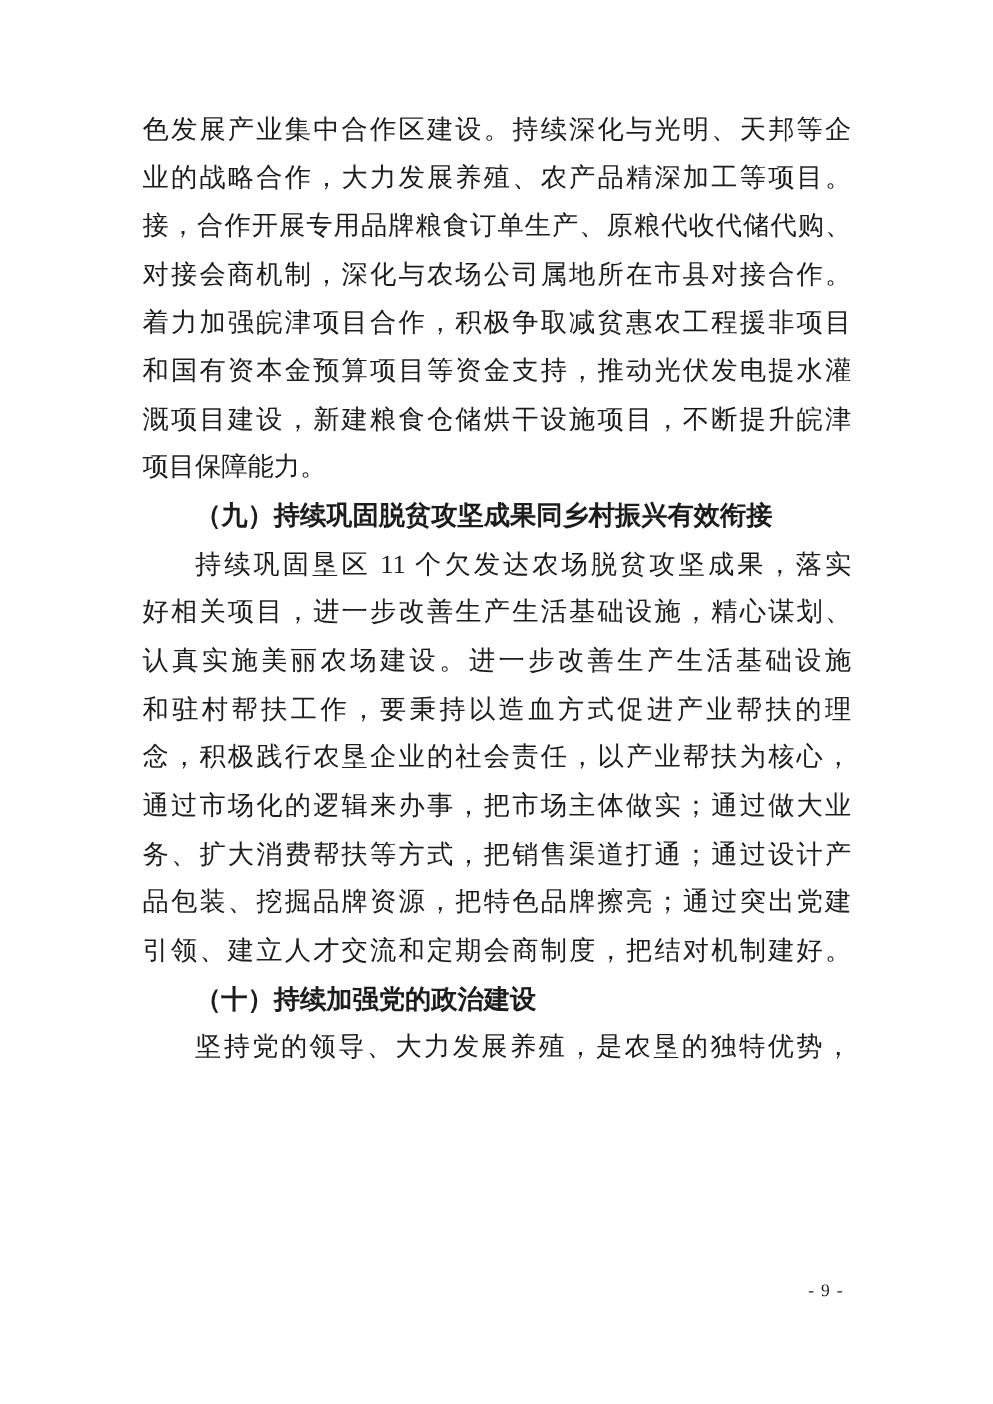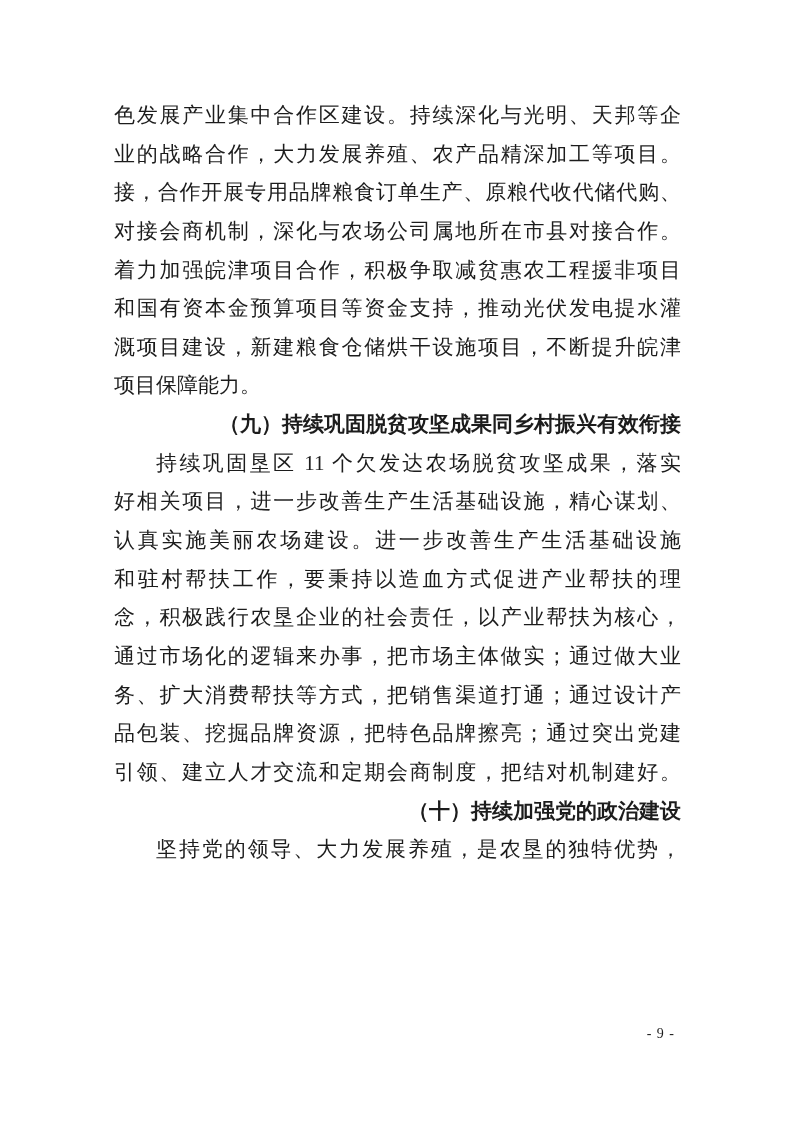--- a/index.html
+++ b/index.html
@@ -12,39 +12,38 @@
     width: 794px;
     height: 1123px;
     background: #ffffff;
     overflow: hidden;
     font-family: "Liberation Serif", "DejaVu Serif", serif;
     color: #1c1c1c;
   }
   .text-block {
     position: absolute;
     left: 114px;
-    top: 96px;
+    top: 84px;
     width: 567px;
     font-size: 21px;
   }
   .ln {
     height: 38.65px;
     line-height: 38.65px;
     white-space: nowrap;
     overflow: visible;
   }
   .j {
     white-space: normal;
     text-align: justify;
     text-align-last: justify;
     text-justify: inter-character;
   }
   .ind {
     text-indent: 2em;
-    text-align: right;
   }
   .bold {
     font-weight: 600;
   }
   .page-number {
     position: absolute;
     top: 1024px;
     left: 114px;
     width: 561px;
     text-align: right;

